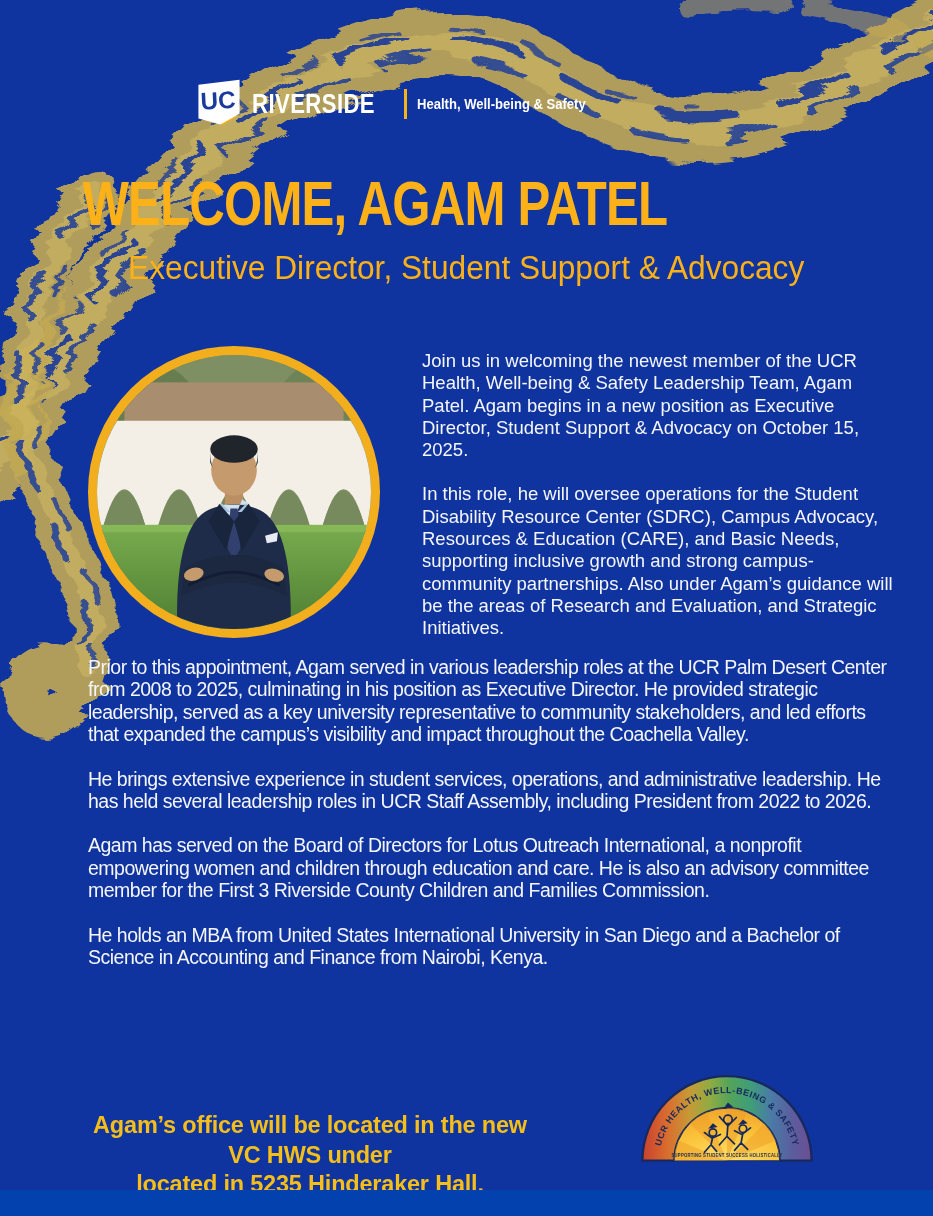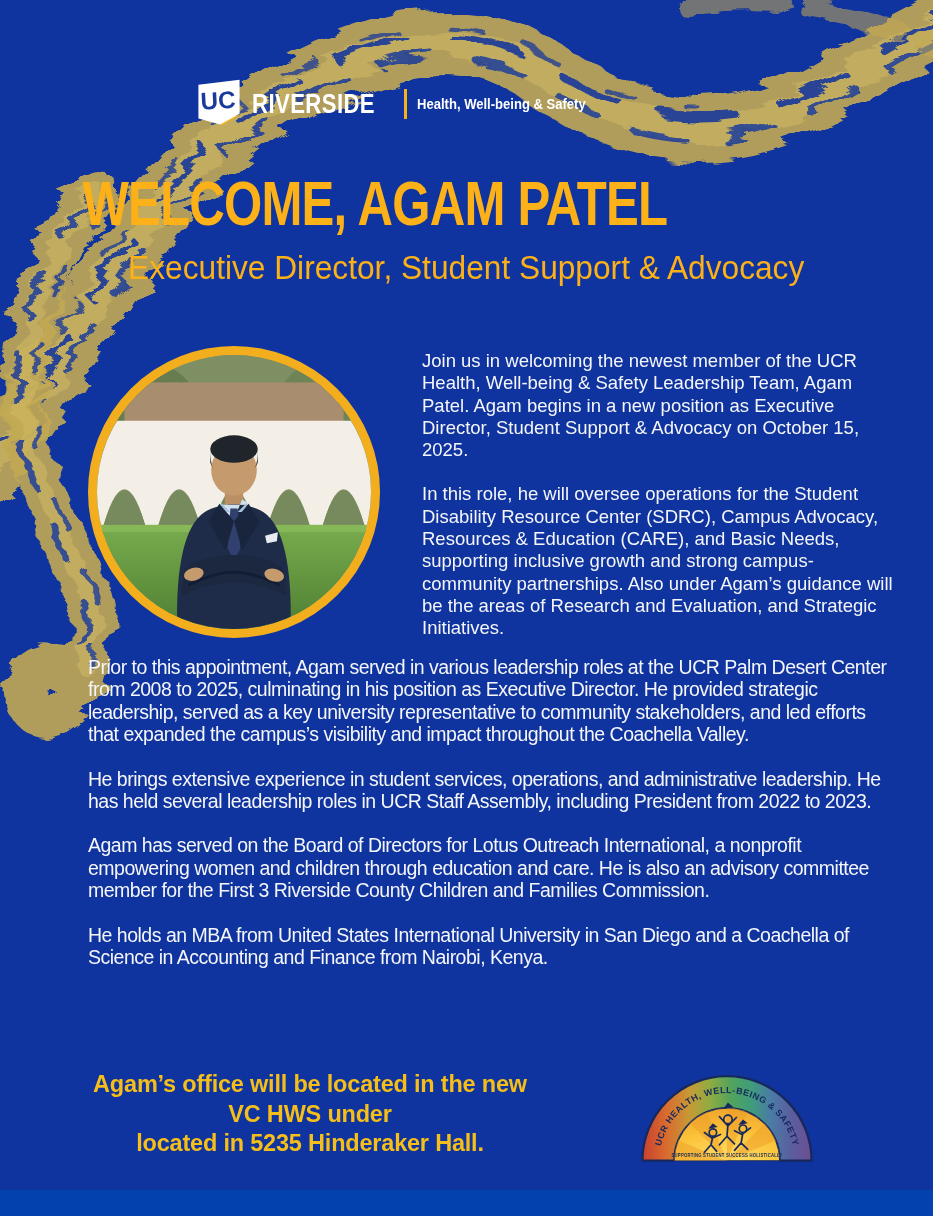--- a/index.html
+++ b/index.html
@@ -45,21 +45,21 @@
   .portrait svg { display:block; width:100%; height:100%; }
   .intro-text { position:absolute; left:422px; top:350px; width:474px; font-size:18.5px; line-height:22.3px; }
   .intro-text p { margin-bottom:22px; }
 
   
   .body-text { position:absolute; left:88px; top:656px; width:800px; font-size:19.5px; line-height:22.4px; letter-spacing:-0.5px; }
   .body-text p { margin-bottom:22px; }
 
   
   .office-note {
-    position:absolute; left:70px; top:1070px; width:480px; text-align:center;
+    position:absolute; left:70px; top:1111px; width:480px; text-align:center;
     color:#F5BE18; font-weight:700; font-size:23.5px; line-height:29.5px; letter-spacing:-0.2px;
   }
   .badge { position:absolute; left:633px; top:1072px; width:188px; height:91px; }
   .badge svg { display:block; width:100%; height:100%; }
 
   .bottom-strip { position:absolute; left:0; bottom:0; width:100%; height:26px; background:#0342AE; }
 </style>
 </head>
 <body>
 
@@ -151,23 +151,23 @@
     </svg>
   </div>
 
   <div class="intro-text">
     <p>Join us in welcoming the newest member of the UCR Health, Well-being &amp; Safety Leadership Team, Agam Patel. Agam begins in a new position as Executive Director, Student Support &amp; Advocacy on October 15, 2025.</p>
     <p>In this role, he will oversee operations for the Student Disability Resource Center (SDRC), Campus Advocacy, Resources &amp; Education (CARE), and Basic Needs,  supporting inclusive growth and strong campus-community partnerships. Also under Agam’s guidance will be the areas of Research and Evaluation, and Strategic Initiatives.</p>
   </div>
 
   <div class="body-text">
     <p>Prior to this appointment, Agam served in various leadership roles at the UCR Palm Desert Center from 2008 to 2025, culminating in his position as Executive Director. He provided strategic leadership, served as a key university representative to community stakeholders, and led efforts that expanded the campus’s visibility and impact throughout the Coachella Valley.</p>
-    <p>He brings extensive experience in student services, operations, and administrative leadership. He has held several leadership roles in UCR Staff Assembly, including President from 2022 to 2023.</p>
+    <p>He brings extensive experience in student services, operations, and administrative leadership. He has held several leadership roles in UCR Staff Assembly, including President from 2022 to 2026.</p>
     <p>Agam has served on the Board of Directors for Lotus Outreach International, a nonprofit empowering women and children through education and care. He is also an advisory committee member for the First 3 Riverside County Children and Families Commission.</p>
-    <p>He holds an MBA from United States International University in San Diego and a Coachella of Science in Accounting and Finance from Nairobi, Kenya.</p>
+    <p>He holds an MBA from United States International University in San Diego and a Bachelor of Science in Accounting and Finance from Nairobi, Kenya.</p>
   </div>
 
   <div class="office-note">
     <div>Agam’s office will be located in the new</div>
     <div>VC HWS under</div>
     <div>located in 5235 Hinderaker Hall.</div>
   </div>
 
   <div class="badge">
     <svg viewBox="0 0 200 96">

